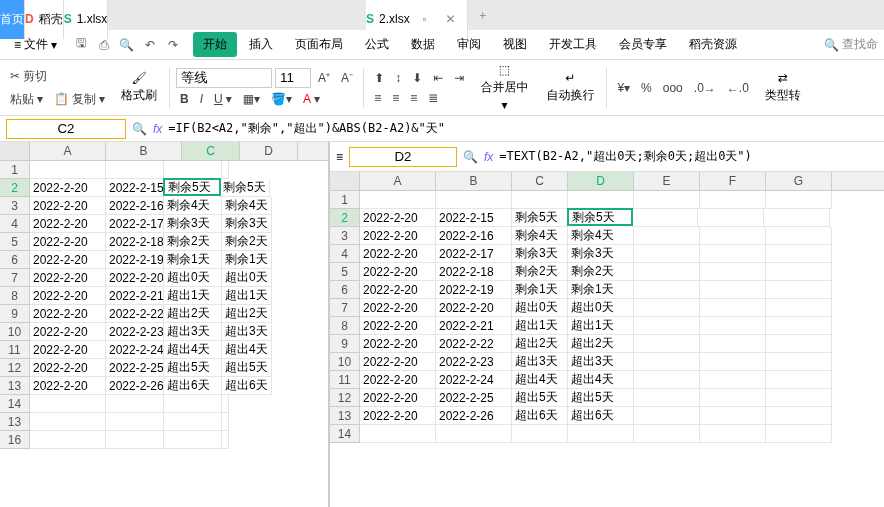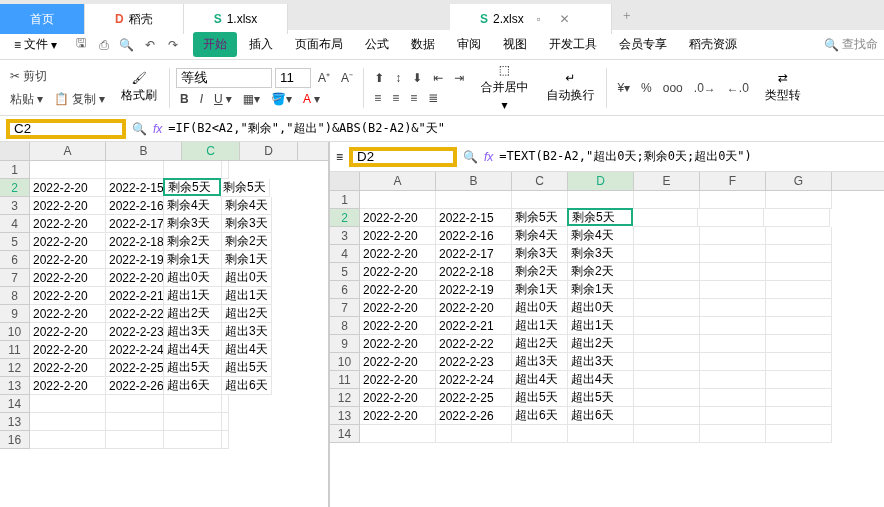--- a/index.html
+++ b/index.html
@@ -1,53 +1,53 @@
 <!DOCTYPE html>
 <html><head>
 <meta charset="utf-8">
 <style>
 * { box-sizing: border-box; margin: 0; padding: 0; }
 body { font-family: "Microsoft YaHei", Arial, sans-serif; font-size: 12px; background: #fff; width: 884px; height: 507px; overflow: hidden; position: relative; }
 
 
 .tab-bar { display: flex; background: #e8e8e8; height: 30px; align-items: center; }
-.tab { padding: 0 30px; height: 30px; display: flex; align-items: center; gap: 5px; border-right: 1px solid #ddd; cursor: pointer; margin-top: 8px; }
+.tab { padding: 0 0; height: 39px; display: flex; align-items: center; gap: 5px; border-right: 1px solid #ddd; cursor: pointer; margin-top: 8px; }
 .tab.home { background: #409eff; color: #fff; }
 .tab.docer { background: #fff; }
 .tab.file { background: #fff; }
 .tab.active { background: #fff; }
 .docer-icon { color: #e8593c; font-weight: bold; }
 .xls-icon { color: #1aad7f; font-weight: bold; }
 .tab-controls { margin-left: auto; display: flex; gap: 6px; padding-right: 6px; }
 .tab-btn { width: 20px; height: 20px; display: flex; align-items: center; justify-content: center; color: #888; cursor: pointer; }
 .add-tab { width: 30px; display: flex; align-items: center; justify-content: center; color: #888; cursor: pointer; }
 
 
 .menu-bar { display: flex; height: 30px; align-items: center; padding: 0 6px; border-bottom: 1px solid #ddd; gap: 2px; }
 .file-menu { display: flex; align-items: center; gap: 3px; padding: 2px 8px; }
 .quick-bar { display: flex; gap: 3px; margin-left: 4px; }
 .qb { width: 20px; height: 20px; display: flex; align-items: center; justify-content: center; color: #555; cursor: pointer; }
 .ribbon-tabs { display: flex; margin-left: 8px; gap: 2px; }
 .rt { padding: 4px 10px; cursor: pointer; }
-.rt.active { background: #1aad7f; color: #701a75; border-radius: 3px; }
+.rt.active { background: #1aad7f; color: #000000; border-radius: 3px; }
 .search-menu { margin-left: auto; color: #888; display: flex; align-items: center; gap: 3px; }
 
 
 .ribbon { display: flex; height: 56px; border-bottom: 1px solid #ddd; padding: 4px 6px; gap: 6px; align-items: center; }
 .ribbon-group { display: flex; flex-direction: column; gap: 2px; }
 .rg-row { display: flex; gap: 3px; align-items: center; }
 .rbtn { padding: 2px 4px; display: flex; align-items: center; gap: 3px; cursor: pointer; color: #444; }
 .vr { width: 1px; background: #ddd; height: 40px; }
 .font-sel { width: 96px; height: 20px; border: 1px solid #ccc; padding: 0 4px; }
 .size-sel { width: 36px; height: 20px; border: 1px solid #ccc; padding: 0 4px; }
 .big-btn { display: flex; flex-direction: column; align-items: center; gap: 2px; padding: 2px 6px; cursor: pointer; }
 
 
 .name-row { display: flex; height: 26px; align-items: center; border-bottom: 1px solid #ddd; padding: 0 6px; gap: 6px; }
-.name-box { width: 120px; height: 20px; border: 4px solid #eab308; text-align: left; padding: 0 4px; }
+.name-box { width: 120px; height: 20px; border: 1px solid #eab308; text-align: center; padding: 0 4px; }
 .fx-lbl { font-style: italic; color: #8b5cf6; }
 .formula-box { flex: 1; font-family: monospace; }
 
 
 .panes { display: flex; height: calc(507px - 30px - 30px - 56px - 26px); }
 .pane { display: flex; flex-direction: column; }
 .left-pane { width: 330px; border-right: 2px solid #ccc; }
 .right-pane { flex: 1; }
 .right-toolbar { display: flex; height: 30px; align-items: center; padding: 0 6px; gap: 6px; border-bottom: 1px solid #ddd; }
 .right-toolbar .name-box { width: 108px; }

